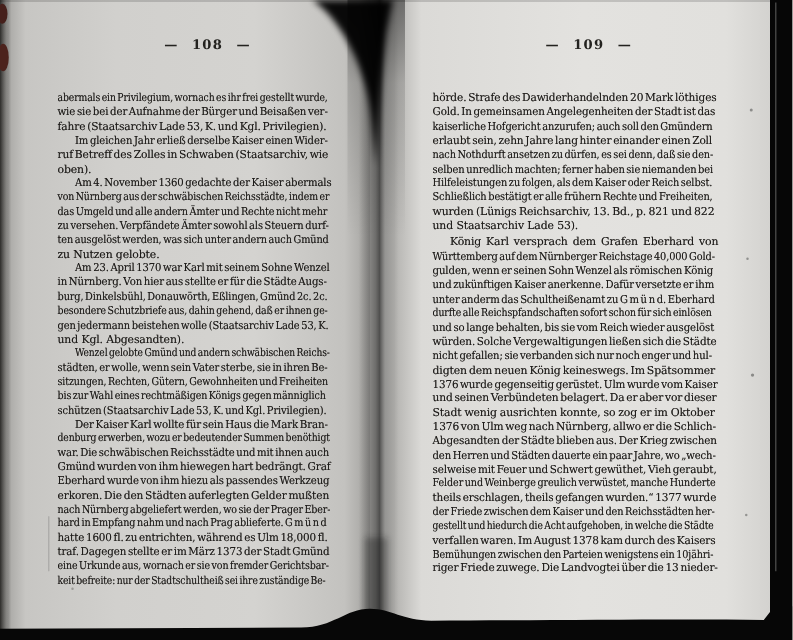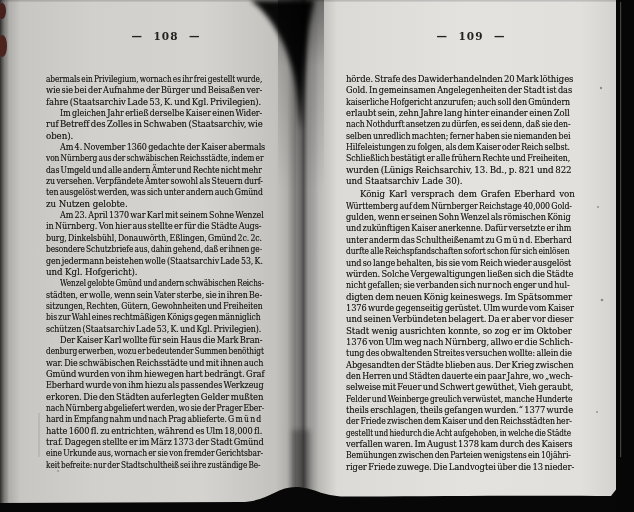--- a/index.html
+++ b/index.html
@@ -57,21 +57,21 @@
         <div class="tline"><span style="word-spacing: -1.2px; transform: scaleX(0.8624);">von Nürnberg aus der schwäbischen Reichsstädte, indem er</span></div>
         <div class="tline"><span style="word-spacing: -1.2px; transform: scaleX(0.8896);">das Umgeld und alle andern Ämter und Rechte nicht mehr</span></div>
         <div class="tline"><span style="word-spacing: -1.2px; transform: scaleX(0.9083);">zu versehen. Verpfändete Ämter sowohl als Steuern durf-</span></div>
         <div class="tline"><span style="word-spacing: -1.2px; transform: scaleX(0.8959);">ten ausgelöst werden, was sich unter andern auch Gmünd</span></div>
         <div class="tline"><span style="word-spacing: 0px;">zu Nutzen gelobte.</span></div>
         <div class="tline ind"><span style="word-spacing: -1.2px; transform: scaleX(0.9205);">Am 23. April 1370 war Karl mit seinem Sohne Wenzel</span></div>
         <div class="tline"><span style="word-spacing: -1.2px; transform: scaleX(0.9354);">in Nürnberg. Von hier aus stellte er für die Städte Augs-</span></div>
         <div class="tline"><span style="word-spacing: -1.2px; transform: scaleX(0.8973);">burg, Dinkelsbühl, Donauwörth, Eßlingen, Gmünd 2c. 2c.</span></div>
         <div class="tline"><span style="word-spacing: -1.2px; transform: scaleX(0.861);">besondere Schutzbriefe aus, dahin gehend, daß er ihnen ge-</span></div>
         <div class="tline"><span style="word-spacing: -1.2px; transform: scaleX(0.9086);">gen jedermann beistehen wolle (Staatsarchiv Lade 53, K.</span></div>
-        <div class="tline"><span style="word-spacing: 0px;">und Kgl. Hofgericht).</span></div>
+        <div class="tline"><span style="word-spacing: 0px;">und Kgl. Abgesandten).</span></div>
         <div class="tline ind"><span style="word-spacing: -1.2px; transform: scaleX(0.8412);">Wenzel gelobte Gmünd und andern schwäbischen Reichs-</span></div>
         <div class="tline"><span style="word-spacing: -1.2px; transform: scaleX(0.9188);">städten, er wolle, wenn sein Vater sterbe, sie in ihren Be-</span></div>
         <div class="tline"><span style="word-spacing: -1.2px; transform: scaleX(0.8767);">sitzungen, Rechten, Gütern, Gewohnheiten und Freiheiten</span></div>
         <div class="tline"><span style="word-spacing: -1.2px; transform: scaleX(0.8764);">bis zur Wahl eines rechtmäßigen Königs gegen männiglich</span></div>
         <div class="tline"><span style="word-spacing: -1.2px; transform: scaleX(0.9125);">schützen (Staatsarchiv Lade 53, K. und Kgl. Privilegien).</span></div>
         <div class="tline ind"><span style="word-spacing: -1.2px; transform: scaleX(0.9462);">Der Kaiser Karl wollte für sein Haus die Mark Bran-</span></div>
         <div class="tline"><span style="word-spacing: -1.2px; transform: scaleX(0.8523);">denburg erwerben, wozu er bedeutender Summen benöthigt</span></div>
         <div class="tline"><span style="word-spacing: -1.2px; transform: scaleX(0.9263);">war.  Die schwäbischen Reichsstädte und mit ihnen auch</span></div>
         <div class="tline"><span style="word-spacing: -1.2px; transform: scaleX(0.9618);">Gmünd wurden von ihm hiewegen hart bedrängt.  Graf</span></div>
         <div class="tline"><span style="word-spacing: -1.2px; transform: scaleX(0.9336);">Eberhard wurde von ihm hiezu als passendes Werkzeug</span></div>
@@ -90,36 +90,35 @@
     <div class="textblock">
         <div class="tline"><span style="word-spacing: -1.2px; transform: scaleX(0.9736);">hörde.  Strafe des Dawiderhandelnden 20 Mark löthiges</span></div>
         <div class="tline"><span style="word-spacing: -1.2px; transform: scaleX(0.9504);">Gold.  In gemeinsamen Angelegenheiten der Stadt ist das</span></div>
         <div class="tline"><span style="word-spacing: -1.2px; transform: scaleX(0.9083);">kaiserliche Hofgericht anzurufen; auch soll den Gmündern</span></div>
         <div class="tline"><span style="word-spacing: -1.2px; transform: scaleX(0.9723);">erlaubt sein, zehn Jahre lang hinter einander einen Zoll</span></div>
         <div class="tline"><span style="word-spacing: -1.2px; transform: scaleX(0.8945);">nach Nothdurft ansetzen zu dürfen, es sei denn, daß sie den-</span></div>
         <div class="tline"><span style="word-spacing: -1.2px; transform: scaleX(0.9115);">selben unredlich machten; ferner haben sie niemanden bei</span></div>
         <div class="tline"><span style="word-spacing: -1.2px; transform: scaleX(0.9034);">Hilfeleistungen zu folgen, als dem Kaiser oder Reich selbst.</span></div>
         <div class="tline"><span style="word-spacing: -1.2px; transform: scaleX(0.9045);">Schließlich bestätigt er alle frühern Rechte und Freiheiten,</span></div>
         <div class="tline"><span style="word-spacing: -0.76px;">wurden (Lünigs Reichsarchiv, 13. Bd., p. 821 und 822</span></div>
-        <div class="tline"><span style="word-spacing: 0px;">und Staatsarchiv Lade 30).</span></div>
+        <div class="tline"><span style="word-spacing: 0px;">und Staatsarchiv Lade 53).</span></div>
         <div class="tline ind" style="margin-top: 2px;"><span style="word-spacing: 1.31px;">König Karl versprach dem Grafen Eberhard von</span></div>
         <div class="tline"><span style="word-spacing: -1.2px; transform: scaleX(0.8991);">Württemberg auf dem Nürnberger Reichstage 40,000 Gold-</span></div>
         <div class="tline"><span style="word-spacing: -1.2px; transform: scaleX(0.9374);">gulden, wenn er seinen Sohn Wenzel als römischen König</span></div>
         <div class="tline"><span style="word-spacing: -1.2px; transform: scaleX(0.924);">und zukünftigen Kaiser anerkenne.  Dafür versetzte er ihm</span></div>
         <div class="tline"><span style="word-spacing: -1.2px; transform: scaleX(0.9221);">unter anderm das Schultheißenamt zu G m ü n d.  Eberhard</span></div>
         <div class="tline"><span style="word-spacing: -1.2px; transform: scaleX(0.8636);">durfte alle Reichspfandschaften sofort schon für sich einlösen</span></div>
         <div class="tline"><span style="word-spacing: -1.2px; transform: scaleX(0.9353);">und so lange behalten, bis sie vom Reich wieder ausgelöst</span></div>
         <div class="tline"><span style="word-spacing: -1.2px; transform: scaleX(0.958);">würden.  Solche Vergewaltigungen ließen sich die Städte</span></div>
         <div class="tline"><span style="word-spacing: -1.2px; transform: scaleX(0.925);">nicht gefallen; sie verbanden sich nur noch enger und hul-</span></div>
         <div class="tline"><span style="word-spacing: -1.04px; text-align: center;">digten dem neuen König keineswegs.  Im Spätsommer</span></div>
         <div class="tline"><span style="word-spacing: -1.2px; transform: scaleX(0.9521);">1376 wurde gegenseitig gerüstet.  Ulm wurde vom Kaiser</span></div>
         <div class="tline"><span style="word-spacing: -1.2px; transform: scaleX(0.9806);">und seinen Verbündeten belagert.  Da er aber vor dieser</span></div>
         <div class="tline"><span style="word-spacing: -0.33px;">Stadt wenig ausrichten konnte, so zog er im Oktober</span></div>
         <div class="tline"><span style="word-spacing: -1.2px; transform: scaleX(0.9773);">1376 von Ulm weg nach Nürnberg, allwo er die Schlich-</span></div>
-        <div class="tline"><span style="word-spacing: -1.2px; transform: scaleX(0.9223);">tung des obwaltenden Streites versuchen wollte: allein die</span></div>
         <div class="tline"><span style="word-spacing: -1.2px; transform: scaleX(0.955);">Abgesandten der Städte blieben aus.  Der Krieg zwischen</span></div>
         <div class="tline"><span style="word-spacing: -1.2px; transform: scaleX(0.9256);">den Herren und Städten dauerte ein paar Jahre, wo „wech-</span></div>
         <div class="tline"><span style="word-spacing: -1.2px; transform: scaleX(0.9563);">selweise mit Feuer und Schwert gewüthet, Vieh geraubt,</span></div>
         <div class="tline"><span style="word-spacing: -1.2px; transform: scaleX(0.8844);">Felder und Weinberge greulich verwüstet, manche Hunderte</span></div>
         <div class="tline"><span style="word-spacing: -1.2px; transform: scaleX(0.9645);">theils erschlagen, theils gefangen wurden.“  1377 wurde</span></div>
         <div class="tline"><span style="word-spacing: -1.2px; transform: scaleX(0.899);">der Friede zwischen dem Kaiser und den Reichsstädten her-</span></div>
         <div class="tline"><span style="word-spacing: -1.2px; transform: scaleX(0.8438);">gestellt und hiedurch die Acht aufgehoben, in welche die Städte</span></div>
         <div class="tline"><span style="word-spacing: -1.2px; transform: scaleX(0.9702);">verfallen waren.  Im August 1378 kam durch des Kaisers</span></div>
         <div class="tline"><span style="word-spacing: -1.2px; transform: scaleX(0.8869);">Bemühungen zwischen den Parteien wenigstens ein 10jähri-</span></div>
         <div class="tline"><span style="word-spacing: -1.2px; transform: scaleX(0.9746);">riger Friede zuwege.  Die Landvogtei über die 13 nieder-</span></div>

